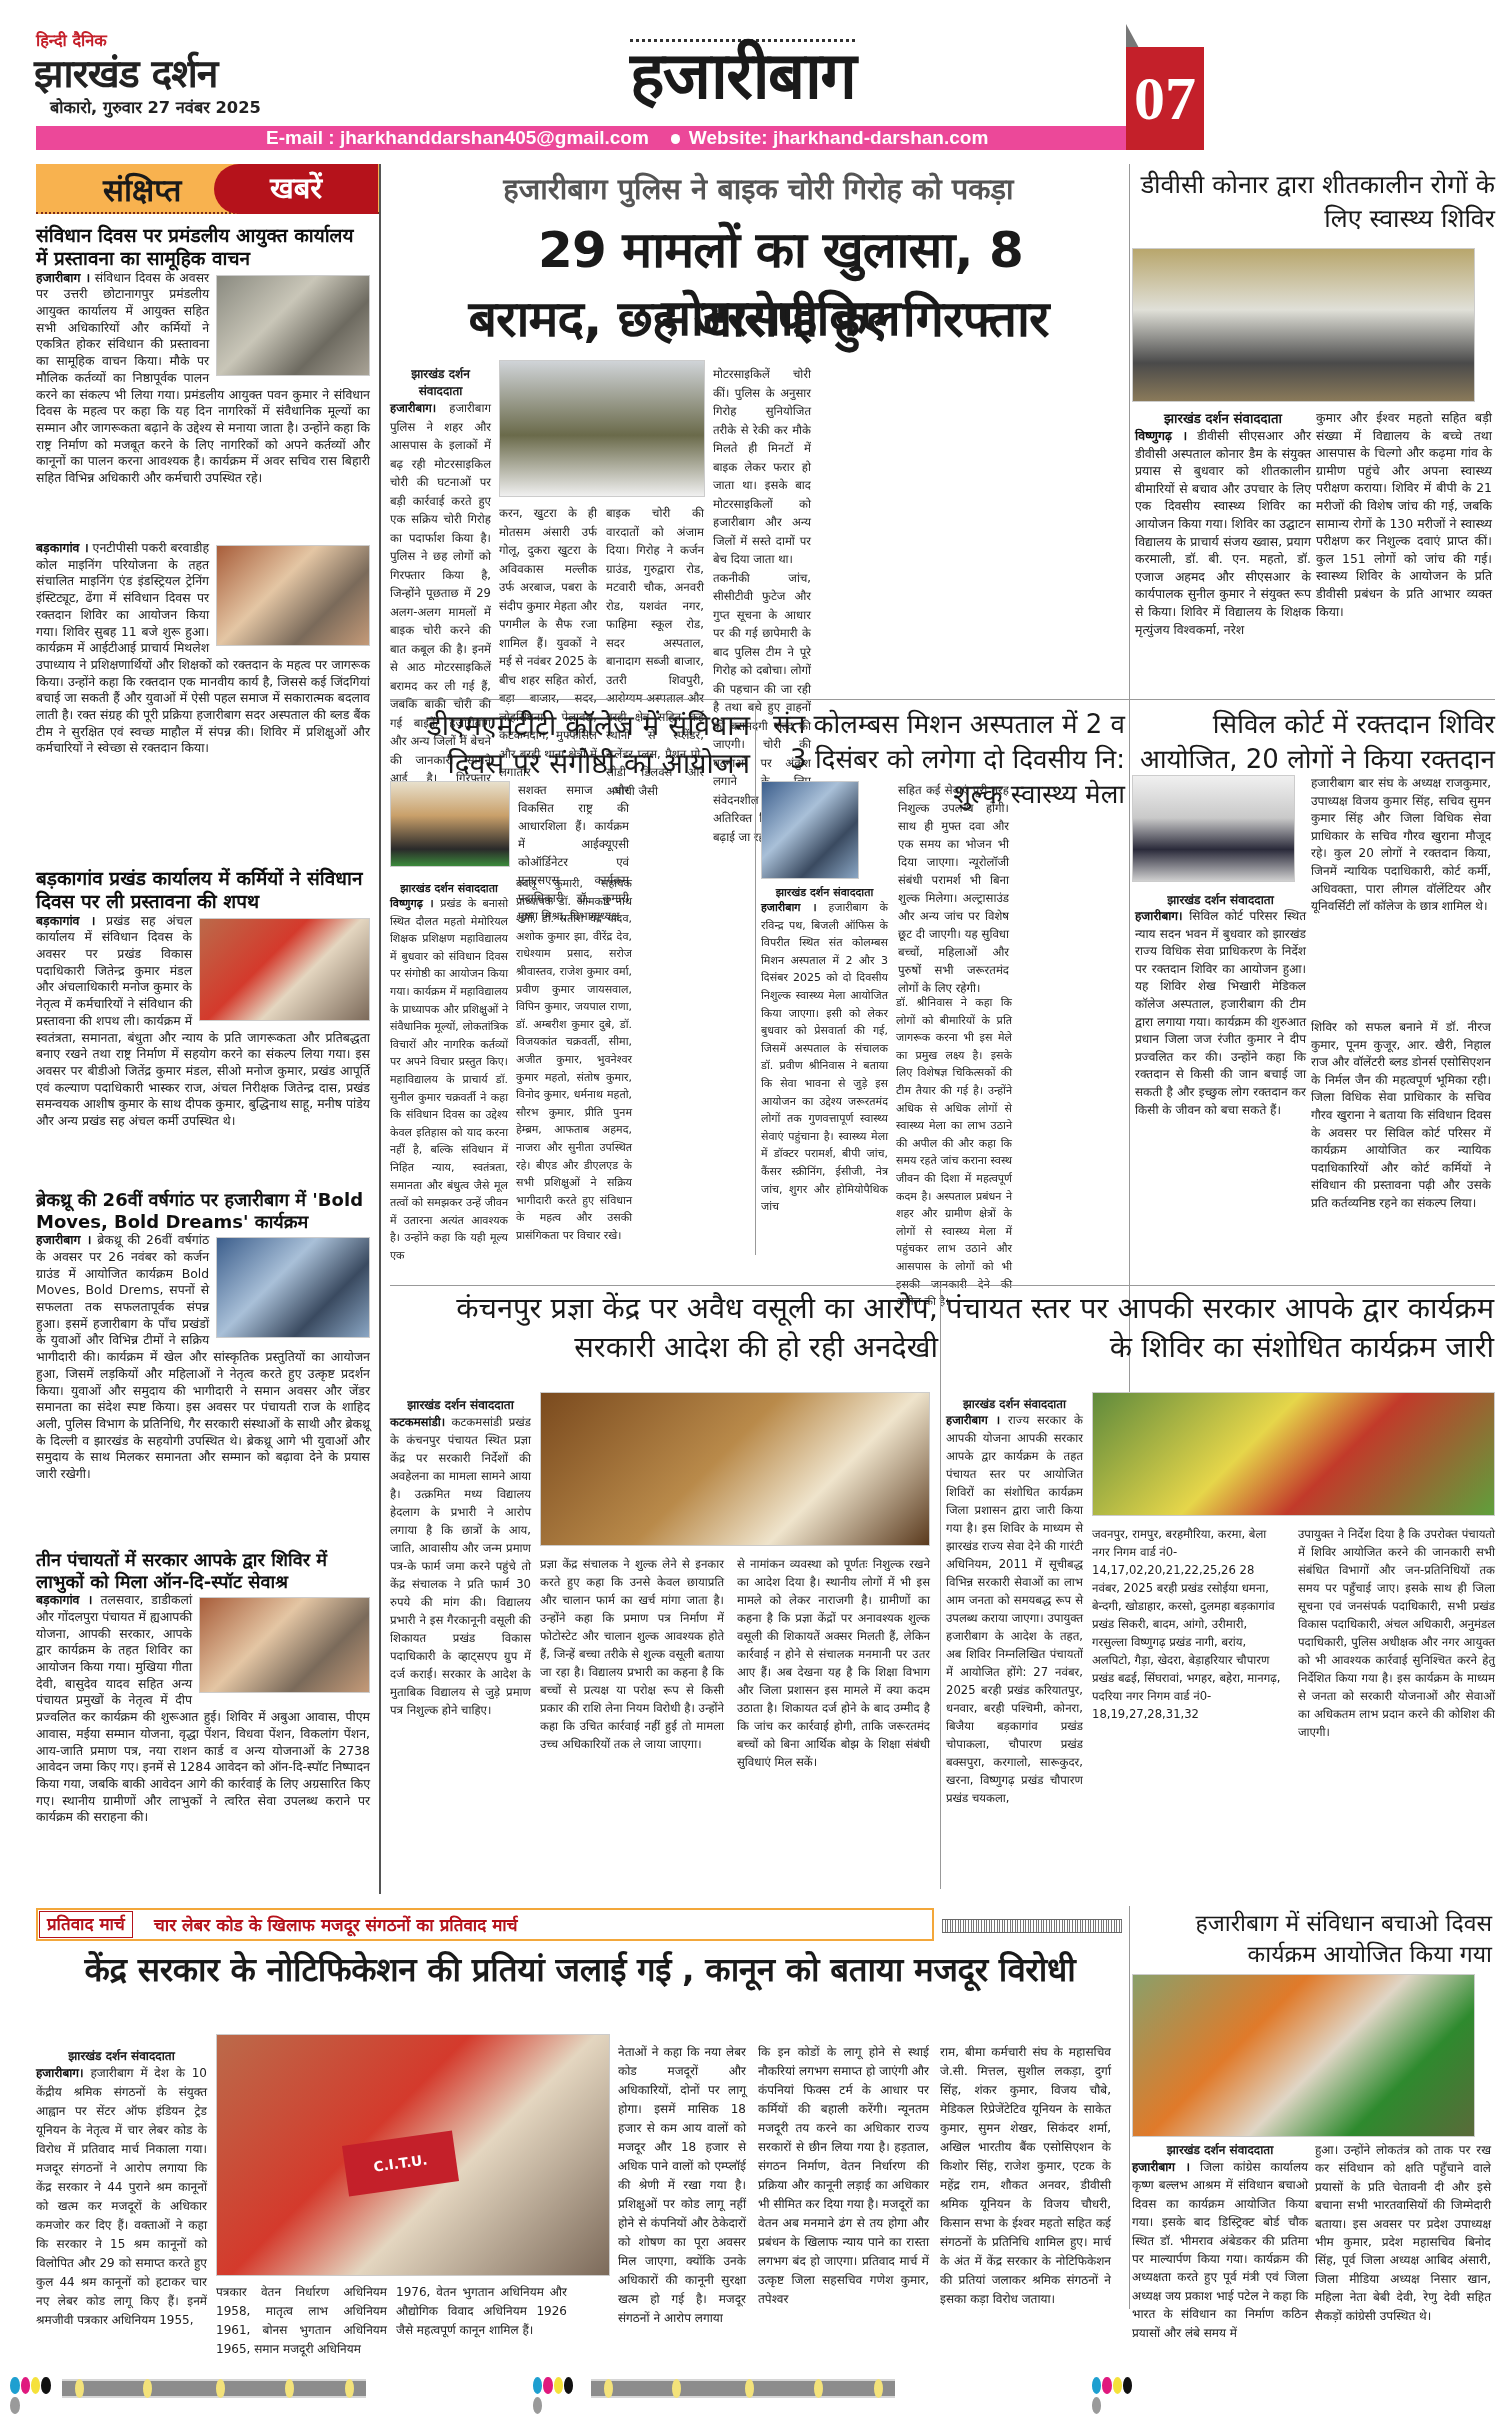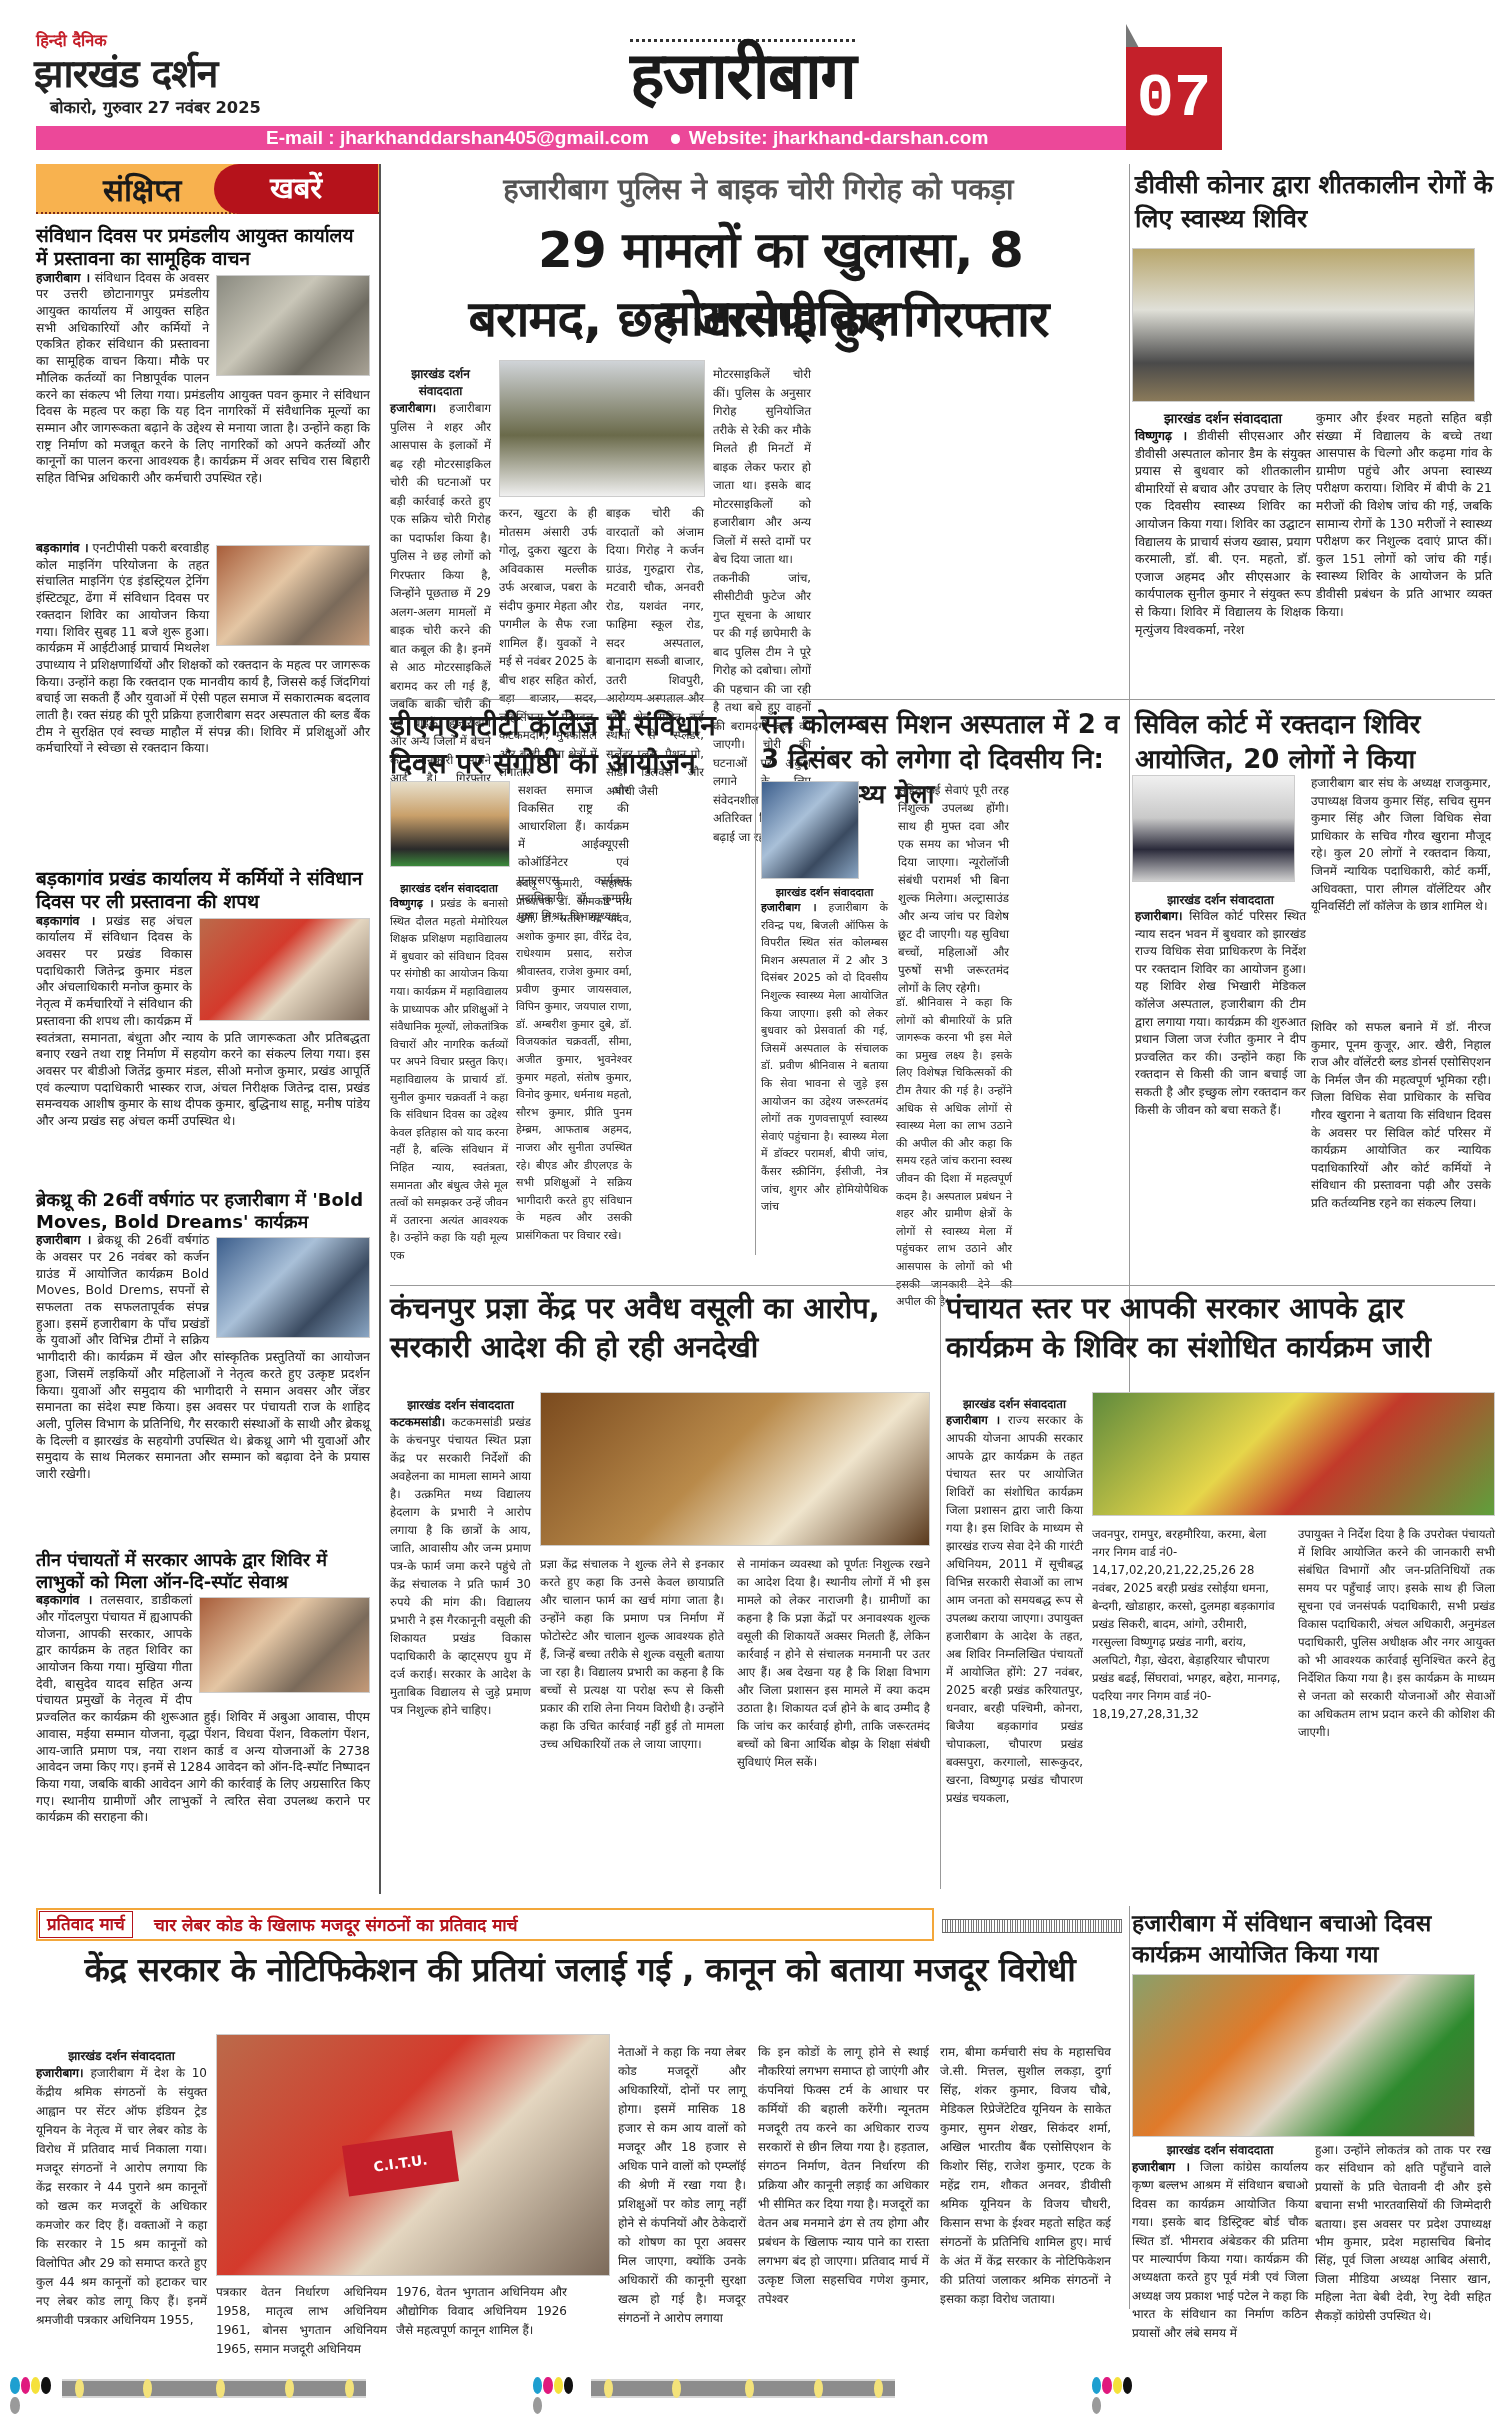--- a/index.html
+++ b/index.html
@@ -3,41 +3,41 @@
 <meta charset="utf-8">
 <style>
 *{box-sizing:border-box;margin:0;padding:0}
 html,body{width:1511px;height:2426px;background:#fff;overflow:hidden}
 body{font-family:"DejaVu Sans","Liberation Sans",sans-serif;color:#1a1a1a;position:relative}
 .abs{position:absolute}
 .masthead-tag{left:36px;top:29px;font-size:16.3px;color:#c4202a;font-weight:bold}
 .masthead-name{left:34px;top:45px;font-size:39px;font-weight:bold;color:#222;letter-spacing:-0.9px}
 .masthead-date{left:50px;top:96px;font-size:16.3px;font-weight:bold;color:#222}
 .city-title{left:630px;top:39px;font-size:65px;font-weight:bold;color:#1a1a1a;letter-spacing:-1.7px;border-top:3.4px dotted #333;line-height:1.05}
-.page-num{left:1126px;top:47px;width:96px;height:103px;background:#c4202a;color:#fff;font-size:62px;font-weight:bold;text-align:center;line-height:103px;font-family:Liberation Mono, monospace}
+.page-num{left:1126px;top:47px;width:78px;height:103px;background:#c4202a;color:#fff;font-size:62px;font-weight:bold;text-align:center;line-height:103px;font-family:Liberation Serif, serif}
 .page-fold{left:1126px;top:24px;width:0;height:0;border-left:13.7px solid #777;border-top:24px solid transparent}
 .contact-bar{left:36px;top:126px;width:1090px;height:24px;background:#ec4899;color:#fff;font-size:19px;font-weight:bold;line-height:24px;font-family:"Liberation Sans",sans-serif}
 .contact-bar span{display:inline-block}
 .dot{display:inline-block;width:9.4px;height:9.4px;border-radius:50%;background:#fff;margin:0 8.6px 0 22px;vertical-align:middle}
 .brief-band{left:36px;top:164px;width:343px;height:50px;background:#f8b24f;border-bottom:2.6px dotted #7a2a1a}
 .brief-left{left:103px;top:168px;font-size:31px;font-weight:bold;color:#1a1a1a}
 .brief-right{left:214px;top:164px;width:164px;height:50px;background:#b5121b;border-radius:34px 0 0 34px;color:#fff;font-size:29px;font-weight:bold;text-align:center;line-height:48px}
 .col-rule{background:#555}
 .hl{font-weight:bold;color:#111;line-height:1.2}
 .body{font-size:13.3px;line-height:19px;color:#222;text-align:justify}
 .dl{font-weight:bold;color:#111}
 .photo{background:linear-gradient(135deg,#8a8a80,#c9c6b8 40%,#6d6a60 70%,#a9a396);border:0.9px solid #ccc}
 .photo.warm{background:linear-gradient(135deg,#a85d3a,#e4c6a4 40%,#7a6a5a 70%,#c49a78)}
 .photo.blue{background:linear-gradient(135deg,#3c5e8c,#a9c0d8 40%,#3a4a60 70%,#8aa6c4)}
 .photo.green{background:linear-gradient(135deg,#5f8a3c,#e6d64a 40%,#c23a2a 60%,#5fa03c)}
 .photo.red{background:linear-gradient(135deg,#bb6a4a,#d43a2c 40%,#e4d6c0 60%,#7c6a5a)}
 .photo.brown{background:linear-gradient(135deg,#7a4a1e,#b98a4a 45%,#efe4cc 70%,#5a3a1e)}
 .kicker-grey{font-size:29px;color:#555;font-weight:bold}
 .big-hl{font-size:50px;font-weight:bold;letter-spacing:-0.9px;text-align:center}
-.mid-hl{font-size:28px;font-weight:bold;text-align:left;line-height:1.35}
+.mid-hl{font-size:28px;font-weight:normal;text-align:right;line-height:1.35}
 .byline{font-weight:bold;font-size:13.3px;text-align:center}
 .protest-bar{left:36px;top:1908px;width:898px;height:33px;border:2.6px solid #f3a73a;background:#fff}
 .protest-label{left:39px;top:1911px;height:27px;padding:0 6.9px;background:#fff;border:1.7px solid #b5121b;color:#b5121b;font-size:17px;font-weight:bold;line-height:24px}
 .protest-text{left:154px;top:1913px;font-size:17px;font-weight:bold;color:#b5121b;line-height:24px}
 .protest-rule{left:942px;top:1919px;width:180px;height:13.7px;background:repeating-linear-gradient(90deg,#777 0 0.9px,#fff 0.9px 2.6px);border-top:1.7px solid #666;border-bottom:1.7px solid #666}
 .reg{width:51px;height:19px}
 .reg i{display:inline-block;width:9.4px;height:17px;border-radius:50%;margin-right:0.9px}
 .reg-strip{height:19px;background:#8c8c8c;border-top:2.6px solid #d6d6d6;border-bottom:2.6px solid #d6d6d6;position:absolute}
 .reg-strip b{position:absolute;top:-1.7px;width:8.6px;height:19px;border-radius:50%;background:#f3e27a}
 </style>

